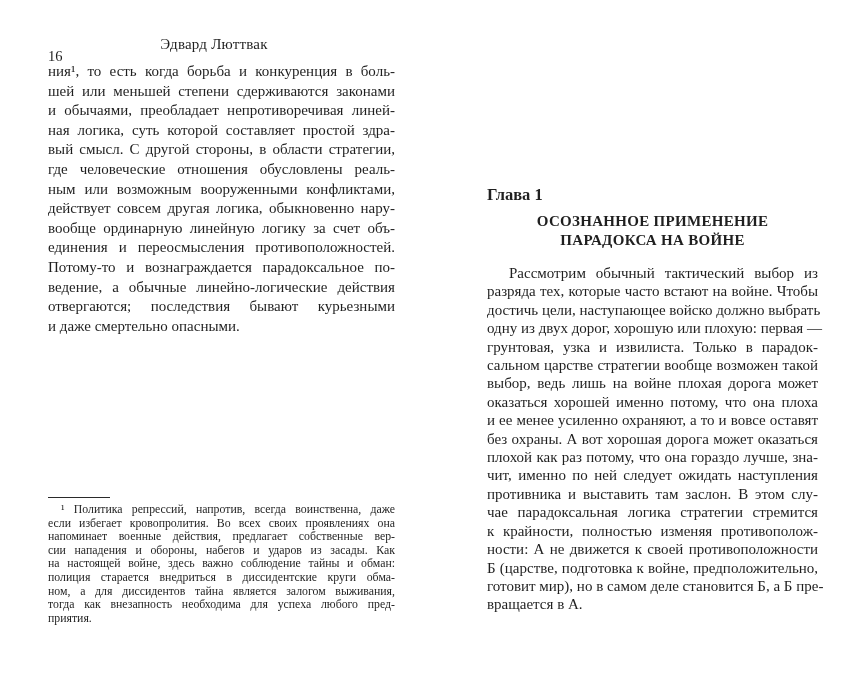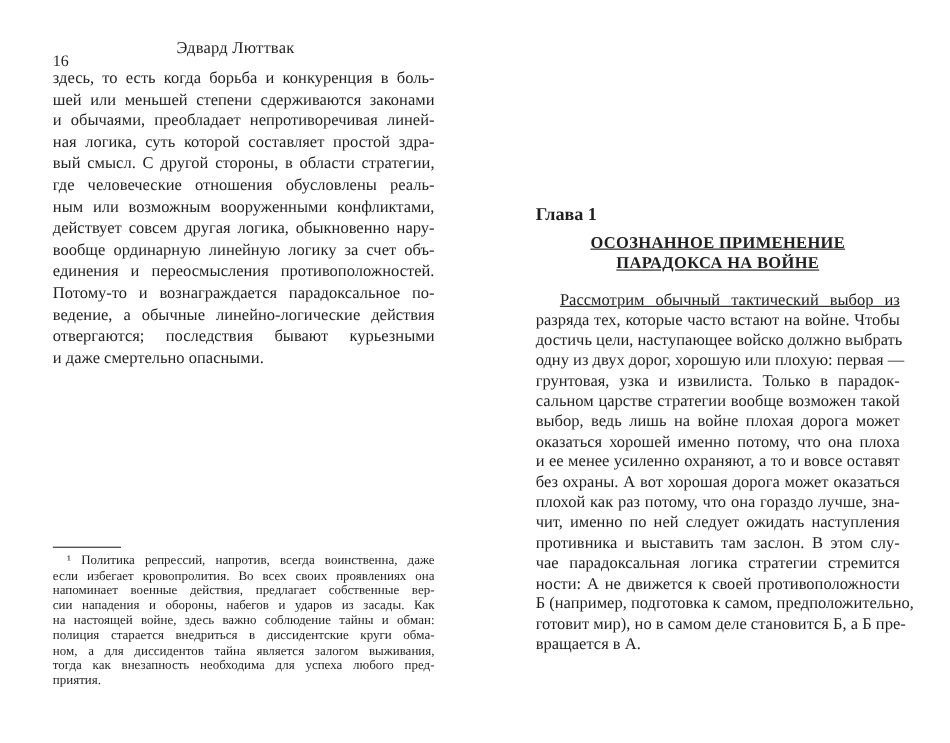--- a/index.html
+++ b/index.html
@@ -28,21 +28,20 @@
   }
   .lines-justify .line.last {
     text-align-last: left;
   }
   .lines-center .line {
     text-align: center;
     text-align-last: center;
   }
   .indent-first .line:first-child {
     text-indent: 22px;
-    text-decoration: underline;
   }
 
   
   #page-number {
     left: 48px; top: 48px;
     font-size: 14.5px;
   }
   #running-header {
     left: 48px; top: 36px; width: 332px;
     text-align: center;
@@ -75,37 +74,36 @@
     text-align: left;
     font-weight: bold;
     font-size: 16.5px;
   }
   #chapter-title {
     left: 487px; top: 212px; width: 331px;
     font-weight: bold;
     font-size: 15px;
     line-height: 18.6px;
     letter-spacing: 0.3px;
-    text-decoration: underline;
   }
   #right-body {
     left: 487px; top: 264px; width: 331px;
     font-size: 15px;
     line-height: 18.4px;
   }
 </style>
 </head>
 <body style="background: rgb(255, 255, 255); color: rgb(31, 31, 31);">
 
 <div class="abs" id="page-number">16</div>
 
 <div class="abs" id="running-header">Эдвард Люттвак</div>
 
 <div class="abs lines-justify" id="left-body">
-    <div class="line">здесь, то есть когда борьба и конкуренция в боль-</div>
+    <div class="line">ния¹, то есть когда борьба и конкуренция в боль-</div>
     <div class="line">шей или меньшей степени сдерживаются законами</div>
     <div class="line">и обычаями, преобладает непротиворечивая линей-</div>
     <div class="line">ная логика, суть которой составляет простой здра-</div>
     <div class="line">вый смысл. С другой стороны, в области стратегии,</div>
     <div class="line">где человеческие отношения обусловлены реаль-</div>
     <div class="line">ным или возможным вооруженными конфликтами,</div>
     <div class="line">действует совсем другая логика, обыкновенно нару-</div>
     <div class="line">вообще ординарную линейную логику за счет объ-</div>
     <div class="line">единения и переосмысления противоположностей.</div>
     <div class="line">Потому-то и вознаграждается парадоксальное по-</div>
@@ -143,17 +141,18 @@
     <div class="line">грунтовая, узка и извилиста. Только в парадок-</div>
     <div class="line">сальном царстве стратегии вообще возможен такой</div>
     <div class="line">выбор, ведь лишь на войне плохая дорога может</div>
     <div class="line">оказаться хорошей именно потому, что она плоха</div>
     <div class="line">и ее менее усиленно охраняют, а то и вовсе оставят</div>
     <div class="line">без охраны. А вот хорошая дорога может оказаться</div>
     <div class="line">плохой как раз потому, что она гораздо лучше, зна-</div>
     <div class="line">чит, именно по ней следует ожидать наступления</div>
     <div class="line">противника и выставить там заслон. В этом слу-</div>
     <div class="line">чае парадоксальная логика стратегии стремится</div>
+    <div class="line">к крайности, полностью изменяя противополож-</div>
     <div class="line">ности: А не движется к своей противоположности</div>
-    <div class="line">Б (например, подготовка к самом, предположительно,</div>
+    <div class="line">Б (царстве, подготовка к войне, предположительно,</div>
     <div class="line">готовит мир), но в самом деле становится Б, а Б пре-</div>
     <div class="line last">вращается в А.</div>
   </div>
 
 </body></html>

